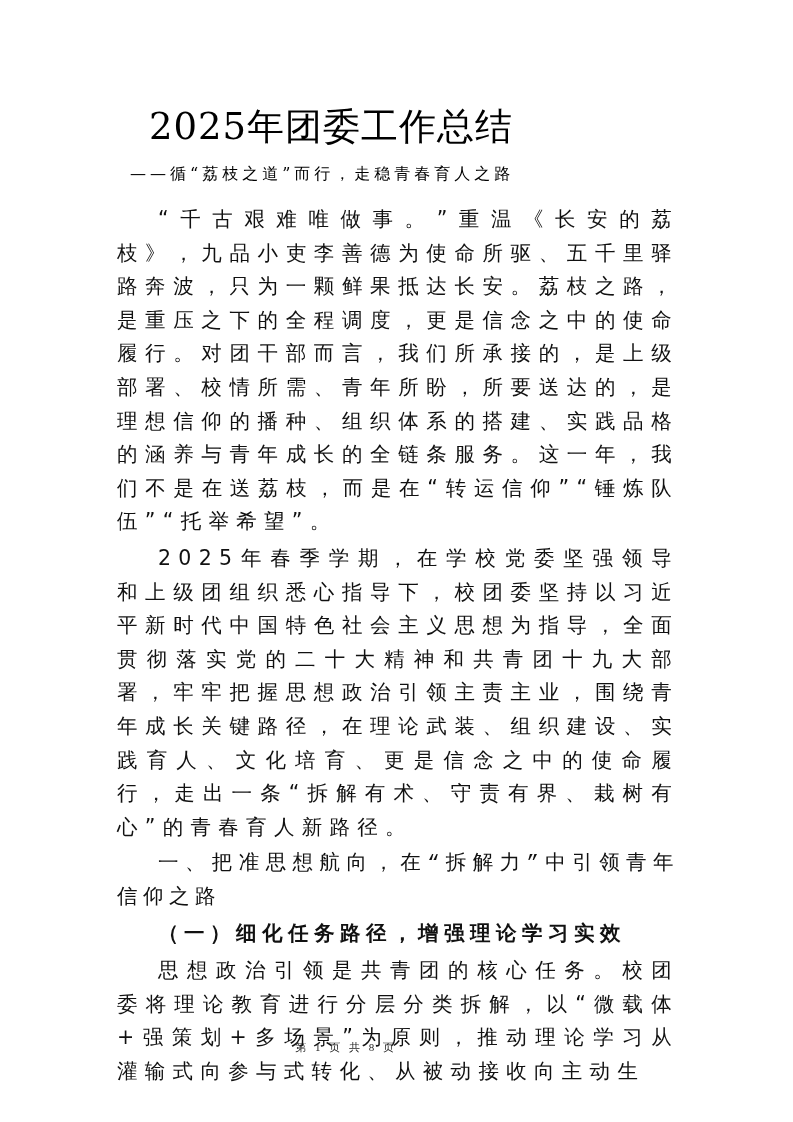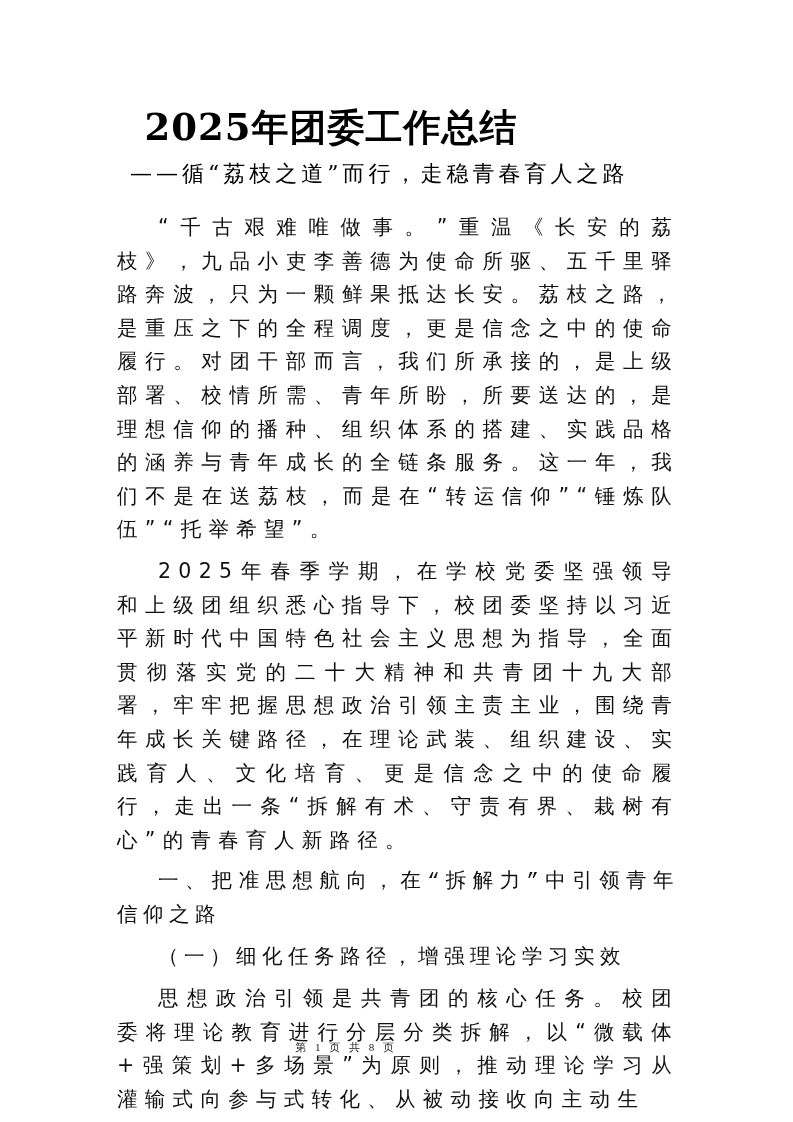--- a/index.html
+++ b/index.html
@@ -1,36 +1,36 @@
 <!DOCTYPE html>
 <html><head>
 <meta charset="utf-8">
 <style>
   html, body { margin: 0; padding: 0; background: #ffffff; }
   body { width: 793px; height: 1122px; position: relative; overflow: hidden; }
   .page { position: absolute; left: 0; top: 0; width: 793px; height: 1122px; background: #fff; }
   .title {
     position: absolute; left: 0; width: 662px; top: 104px;
-    text-align: center; font-family: "DejaVu Serif", serif; font-weight: bold;
+    text-align: center; font-family: "DejaVu Serif", serif; font-weight: normal;
     font-size: 37px; color: #000; letter-spacing: 1px; line-height: 46px;
   }
   .subtitle {
     position: absolute; left: 130px; top: 158px; width: 600px;
-    font-family: "DejaVu Serif", serif; font-size: 22px; color: #000;
+    font-family: "DejaVu Serif", serif; font-size: 16px; color: #000;
     letter-spacing: 4px; line-height: 32px; white-space: nowrap;
   }
   .body {
     position: absolute; left: 117px; top: 203px; width: 562px;
     font-family: "DejaVu Sans", sans-serif; font-size: 20.5px; color: #111;
     line-height: 33.6px; letter-spacing: 7.3px;
     text-align: justify; text-justify: inter-character;
   }
-  .body p { margin: 8px 0 3px 0; text-indent: 2em; }
+  .body p { margin: 0 0 3px 0; text-indent: 2em; }
   .body p.heading { letter-spacing: 5.5px; font-family: Liberation Mono, monospace; }
-  .body p.subheading { letter-spacing: 5.5px; }
+  .body p.subheading { letter-spacing: 5.5px; font-weight: bold; }
   .footer {
     position: absolute; left: 0; width: 692px; top: 1040px; text-align: center;
     font-family: Liberation Serif, serif; font-size: 11px; color: #222; letter-spacing: 3px;
   }
 </style>
 </head>
 <body>
 
 <div class="page">
   <div class="title">2025年团委工作总结</div>

